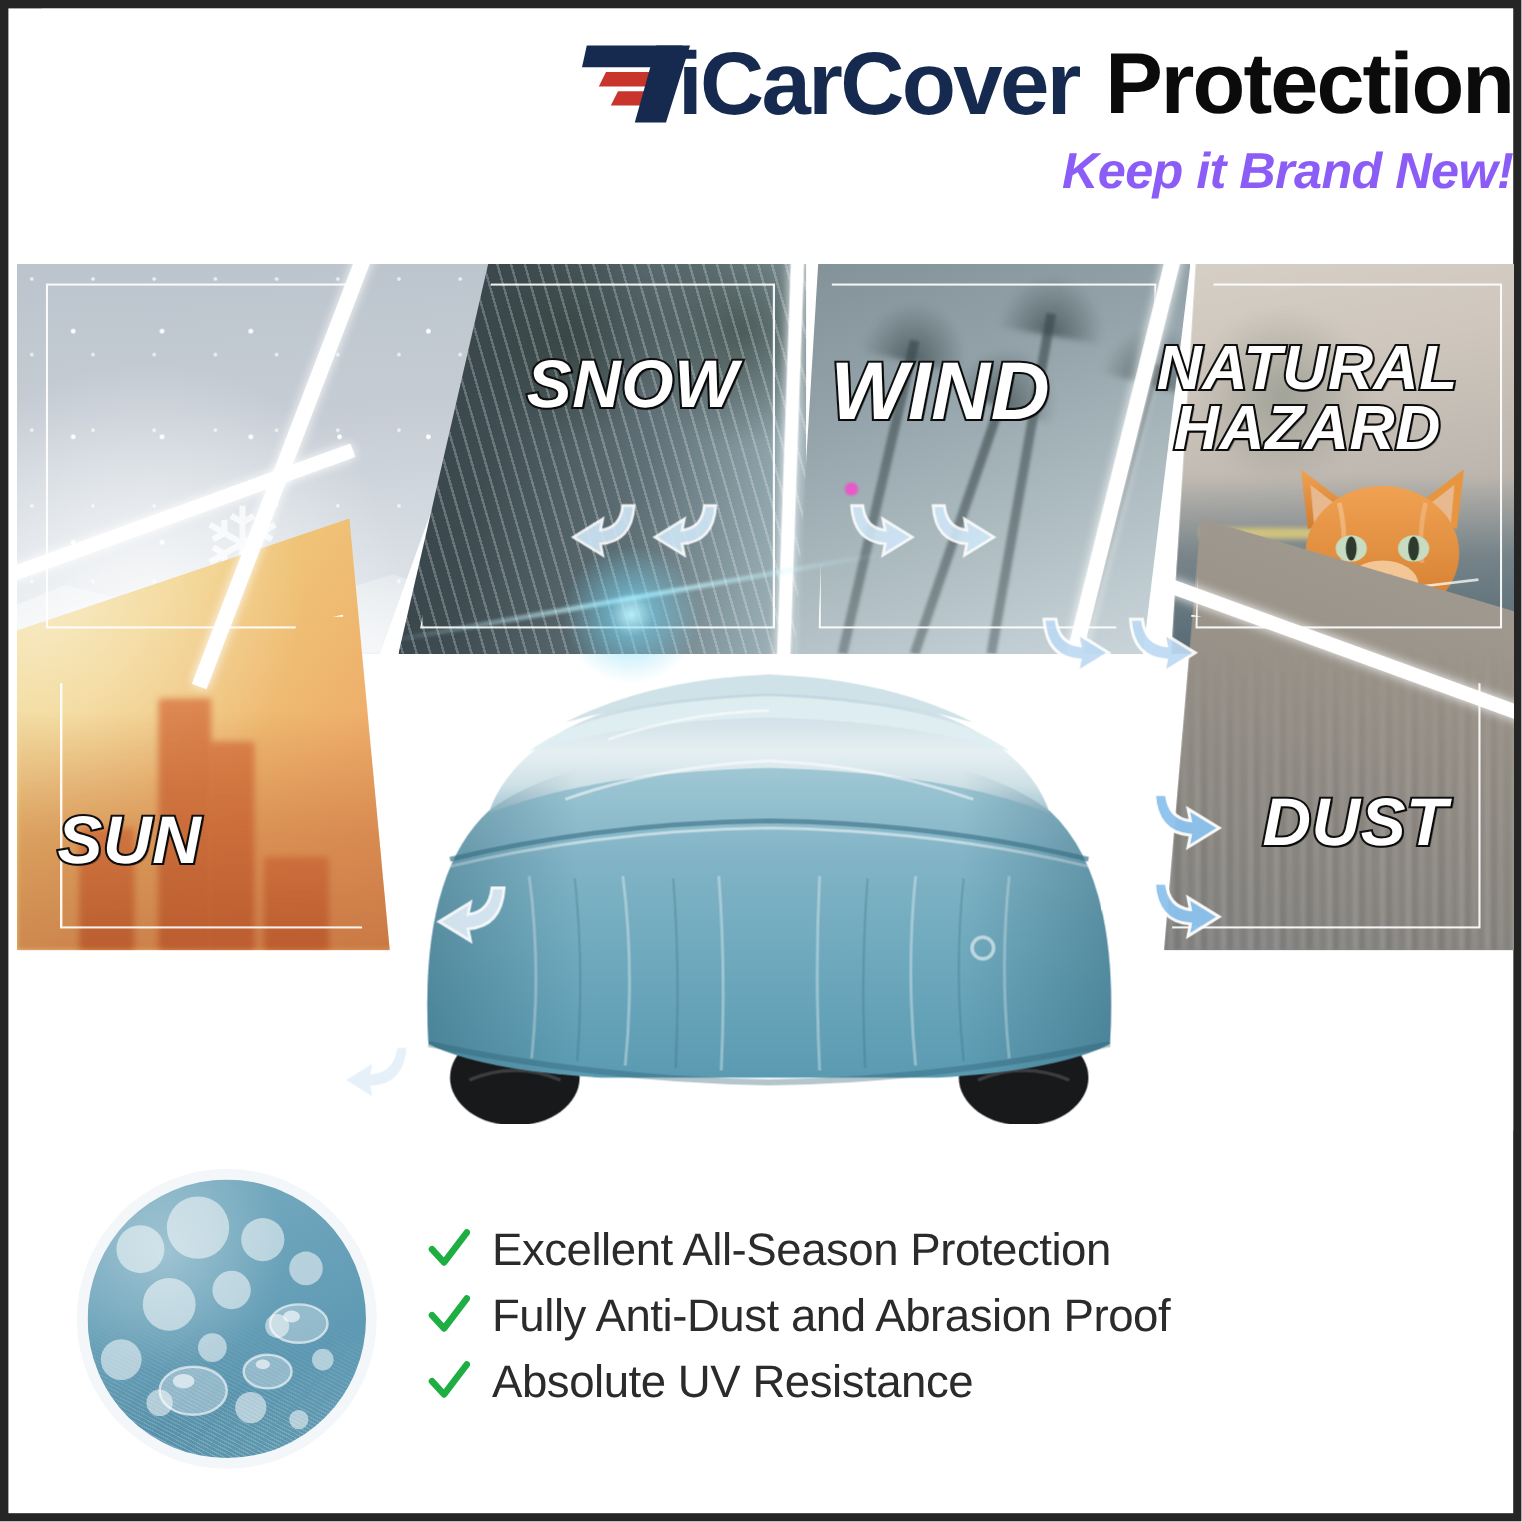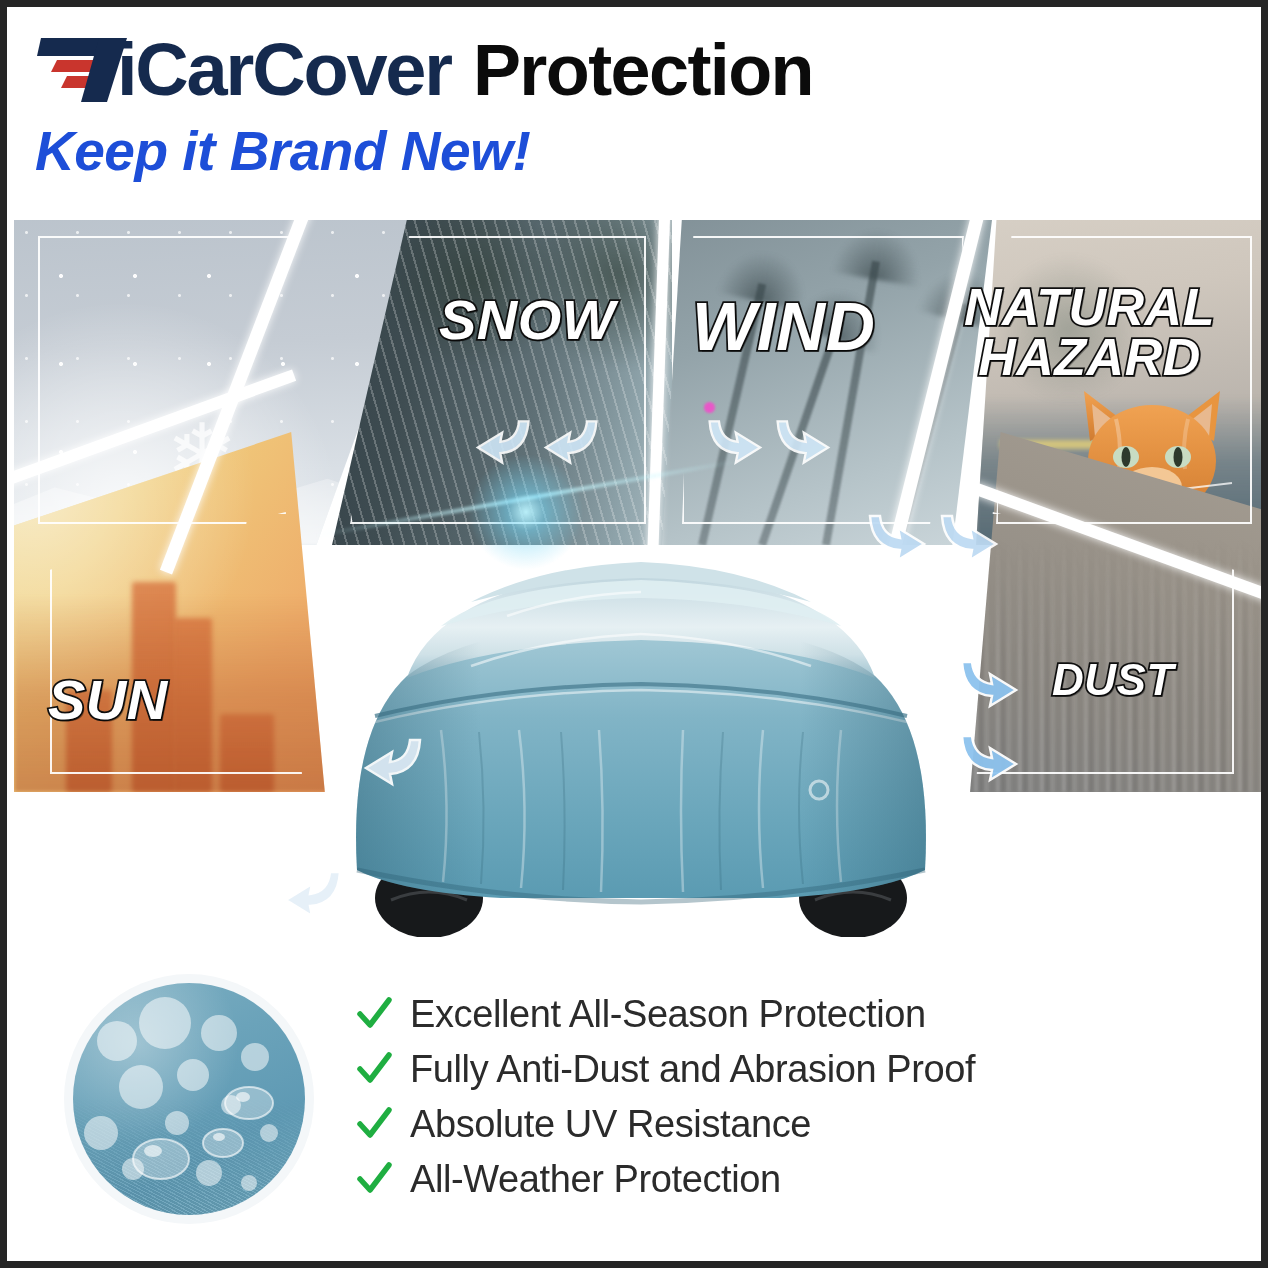--- a/index.html
+++ b/index.html
@@ -22,21 +22,21 @@
     overflow: hidden;
   }
 
   
   .header {
     position: absolute;
     top: 0; left: 0; right: 0;
     height: 200px;
     display: flex;
     flex-direction: column;
-    align-items: flex-start;
+    align-items: flex-end;
     justify-content: flex-start;
     padding-top: 26px;
     background: #fff;
     z-index: 40;
     margin-left: 28px;
   }
 
   .brand-row {
     display: flex;
     align-items: center;
@@ -67,24 +67,24 @@
     font-size: 72px;
     font-weight: bold;
     letter-spacing: -1.6px;
     line-height: 1;
     color: #0b0b0b;
     margin-left: 22px;
   }
 
   .tagline {
     margin-top: 12px;
-    font-size: 55px;
+    font-size: 42px;
     font-style: italic;
     font-weight: bold;
-    color: #1d4ed8;
+    color: #8b5cf6;
     letter-spacing: -0.5px;
   }
 
   
   .collage {
     position: absolute;
     top: 213px;
     left: 7px;
     width: 1254px;
     height: 722px;
@@ -283,21 +283,21 @@
       2px 2px 0 rgba(0,0,0,.35),
       0 0 2px rgba(0,0,0,.45);
   }
   .plabel span { position: relative; }
 
   .lbl-snow   { left: 40px;  top: 73px;  font-size: 56px; }
   .lbl-rain   { left: 425px; top: 73px;  font-size: 56px; }
   .lbl-wind   { left: 678px; top: 73px;  font-size: 68px; }
   .lbl-hazard { left: 950px; top: 63px;  font-size: 52px; text-align: center; line-height: .96; }
   .lbl-sun    { left: 34px;  top: 453px; font-size: 56px; }
-  .lbl-dust   { left: 1038px;top: 438px; font-size: 44px; }
+  .lbl-dust   { left: 1038px;top: 438px; font-size: 56px; }
 
   
   .car-wrap {
     position: absolute;
     left: 50%;
     transform: translateX(-50%);
     bottom: -8px;
     width: 640px;
     height: 520px;
     z-index: 18;
@@ -705,24 +705,16 @@
         <span class="feature-text">Fully Anti-Dust and Abrasion Proof</span>
       </div>
       <div class="feature-row">
         <span class="check">
           <svg viewBox="0 0 36 36">
               <path d="M4 17 L14 28 L33 3" stroke="#1fae41" stroke-width="5.5" fill="none" stroke-linecap="round" stroke-linejoin="round"></path>
             </svg>
         </span>
         <span class="feature-text">Absolute UV Resistance</span>
       </div>
-      <div class="feature-row">
-        <span class="check">
-          <svg viewBox="0 0 36 36">
-              <path d="M4 17 L14 28 L33 3" stroke="#1fae41" stroke-width="5.5" fill="none" stroke-linecap="round" stroke-linejoin="round"></path>
-            </svg>
-        </span>
-        <span class="feature-text">All-Weather Protection</span>
-      </div>
     </div>
   </div>
 
 </div>
 
 </body></html>

